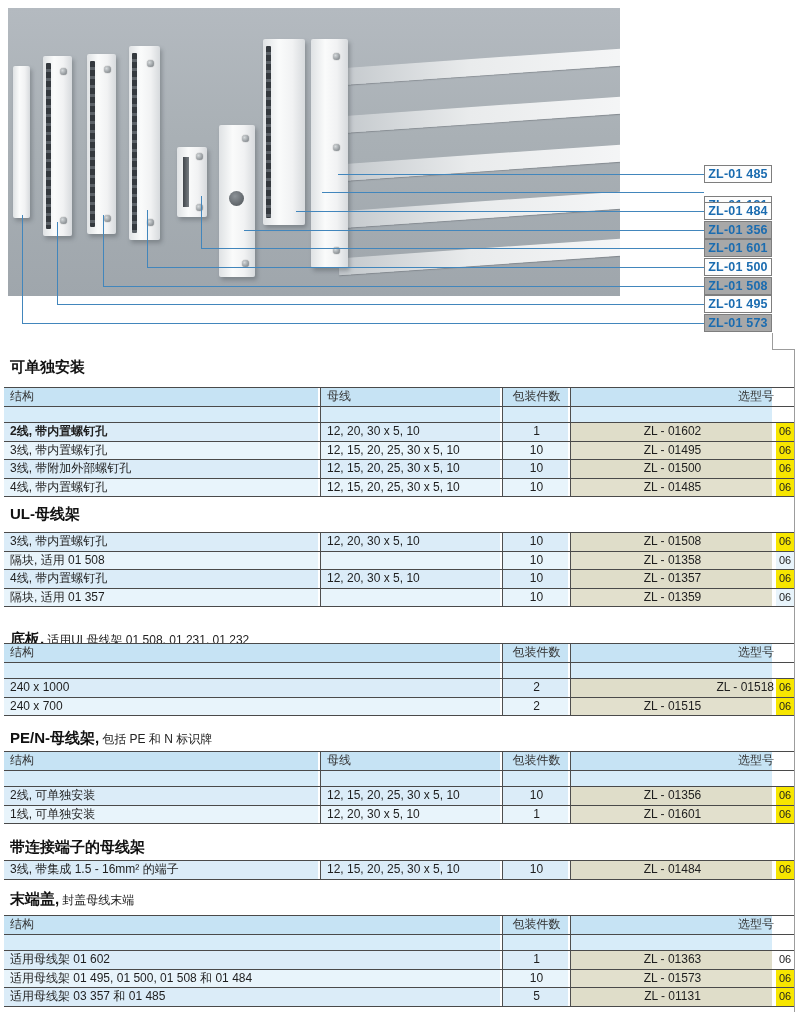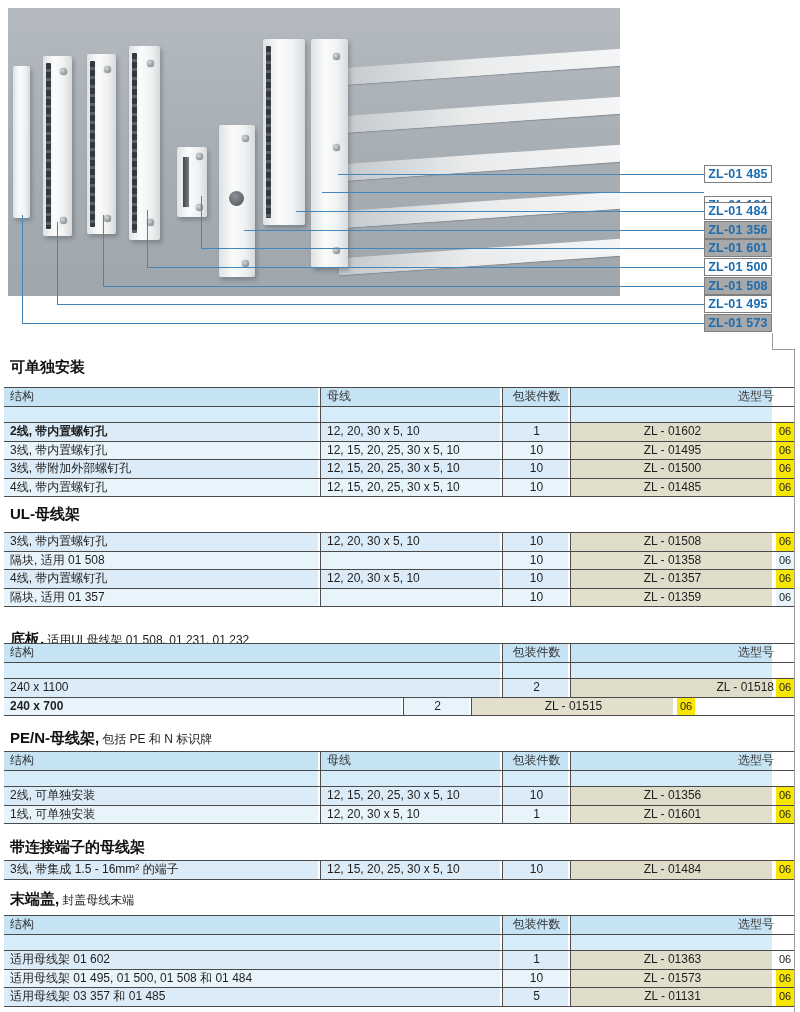--- a/index.html
+++ b/index.html
@@ -223,27 +223,27 @@
         <div class="cell c-model sep" style="width: 204px;">选型号</div>
         <div class="cell c-badge" style="width: 20px;"></div>
       </div>
       <div class="trow e">
         <div class="cell c-struct" style="width: 498px;"></div>
         <div class="cell c-qty sep" style="width: 68px;"></div>
         <div class="cell c-model sep" style="width: 204px;"></div>
         <div class="cell c-badge" style="width: 20px;"></div>
       </div>
       <div class="trow d">
-        <div class="cell c-struct" style="width: 498px;">240 x 1100</div>
+        <div class="cell c-struct" style="width: 498px;">240 x 1000</div>
         <div class="cell c-qty sep" style="width: 68px;">2</div>
         <div class="cell c-model sep" style="width: 204px; text-align: right;">ZL - 01518</div>
         <div class="cell c-badge hl" style="width: 20px;">06</div>
       </div>
       <div class="trow d alt">
-        <div class="cell c-struct" style="width: 399px; font-weight: bold;">240 x 700</div>
+        <div class="cell c-struct" style="width: 498px;">240 x 700</div>
         <div class="cell c-qty sep" style="width: 68px;">2</div>
         <div class="cell c-model sep" style="width: 204px;">ZL - 01515</div>
         <div class="cell c-badge hl" style="width: 20px;">06</div>
       </div>
     </div>
     <div class="sec-title" style="top: 729px;"><span class="t-bold">PE/N-母线架,</span><span class="t-sub">包括 PE 和 N 标识牌</span></div>
     <div class="ptable" style="top: 751px;">
       <div class="trow h">
         <div class="cell c-struct" style="width: 316px;">结构</div>
         <div class="cell c-mux sep" style="width: 182px;">母线</div>

